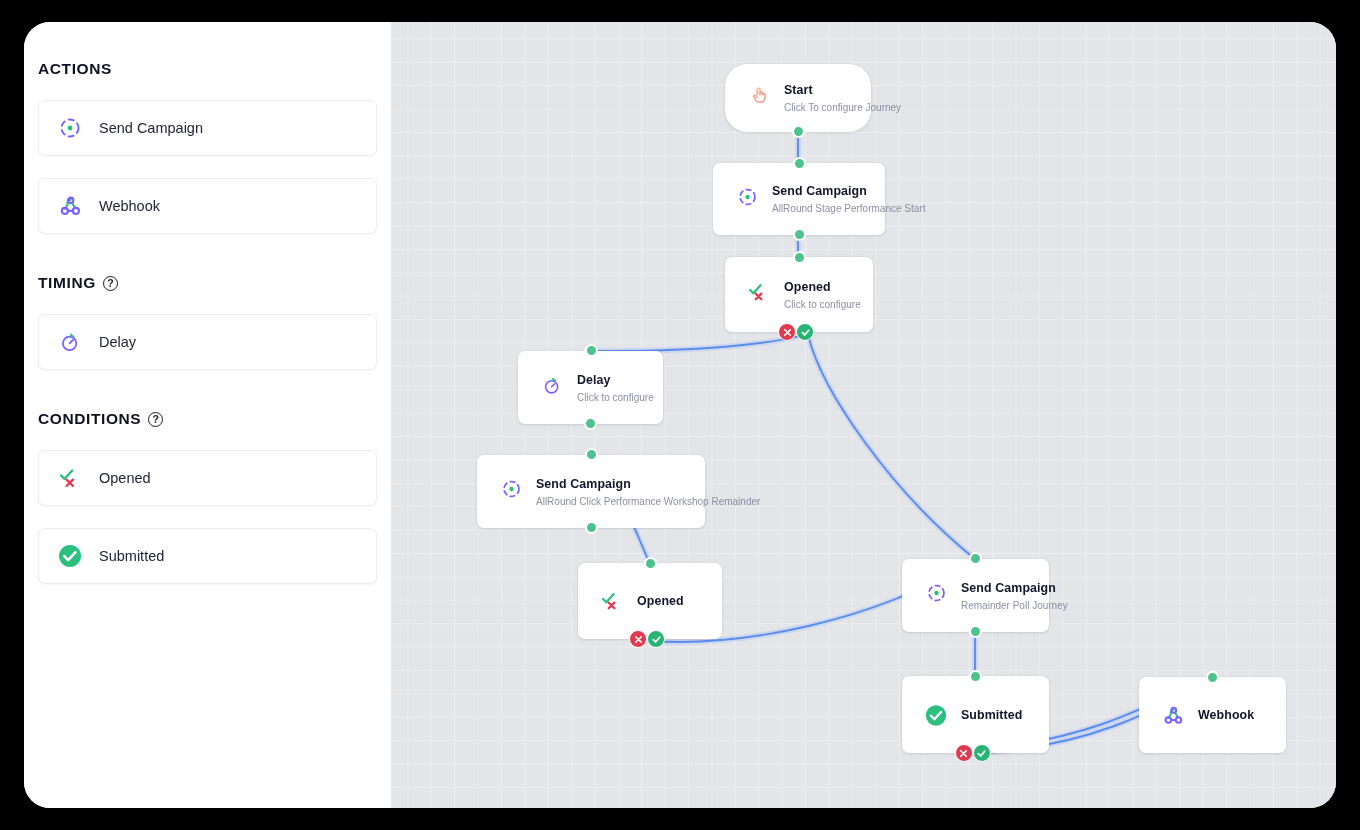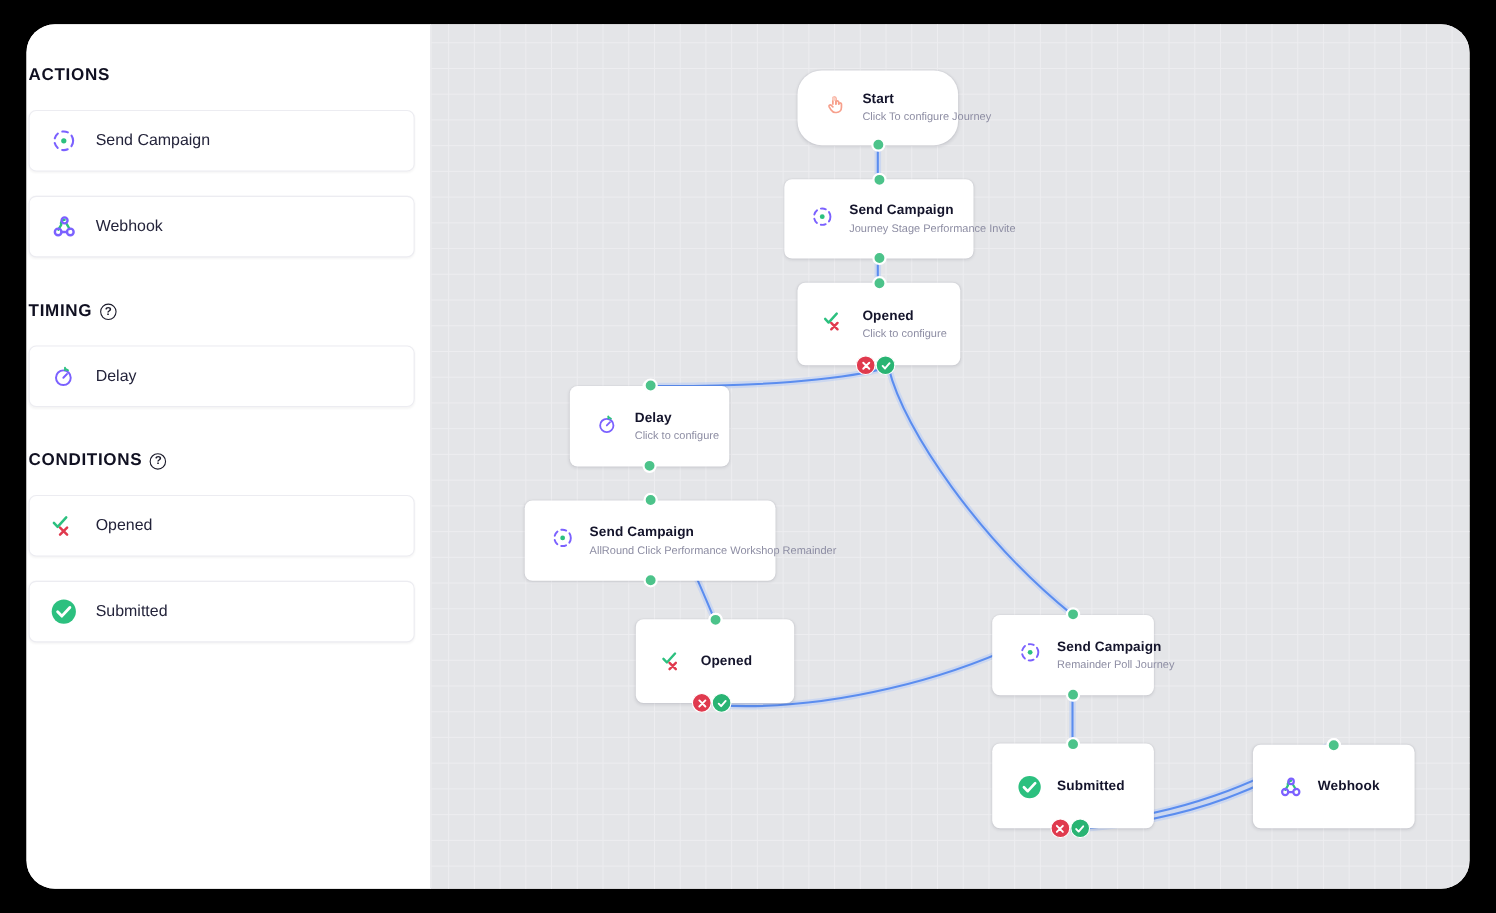--- a/index.html
+++ b/index.html
@@ -34,21 +34,21 @@
   }
 
   
   #sidebar {
     position: relative;
     width: 368px;
     height: 786px;
     background: #ffffff;
     border-right: 1px solid #e8e8ec;
     box-sizing: border-box;
-    padding: 38px 14px 0 2px;
+    padding: 38px 14px 0 14px;
     flex: 0 0 368px;
   }
 
   .section-head {
     display: flex;
     align-items: center;
     gap: 7px;
     margin-left: 0;
     padding-left: 0;
     margin-bottom: 22px;
@@ -351,21 +351,21 @@
           <div class="node" style="left: 321px; top: 141px; width: 172px; height: 72px;">
             <div class="node-inner">
               <span class="node-icon">
                 <svg width="21" height="21" viewBox="0 0 24 24" fill="none">
       <circle cx="12" cy="12" r="8.5" stroke="#7b61ff" stroke-width="2" stroke-linecap="round" stroke-dasharray="5.2 4.4"></circle>
       <circle cx="12" cy="12" r="2.5" fill="#2cc07f"></circle>
     </svg>
               </span>
               <div class="node-text">
                 <div class="node-title">Send Campaign</div>
-                <div class="node-sub">Journey Stage Performance Invite</div>
+                <div class="node-sub">AllRound Stage Performance Start</div>
               </div>
             </div>
             <div class="handle top"></div>
             <div class="handle bottom"></div>
           </div>
           <div class="node" style="left: 333px; top: 235px; width: 148px; height: 75px;">
             <div class="node-inner">
               <span class="node-icon">
                 <svg width="24" height="24" viewBox="0 0 26 26" fill="none">
       <path d="M3.4 10.2l3.4 3.6L14.8 5" stroke="#2cc07f" stroke-width="2.4" stroke-linecap="round" stroke-linejoin="round"></path>

